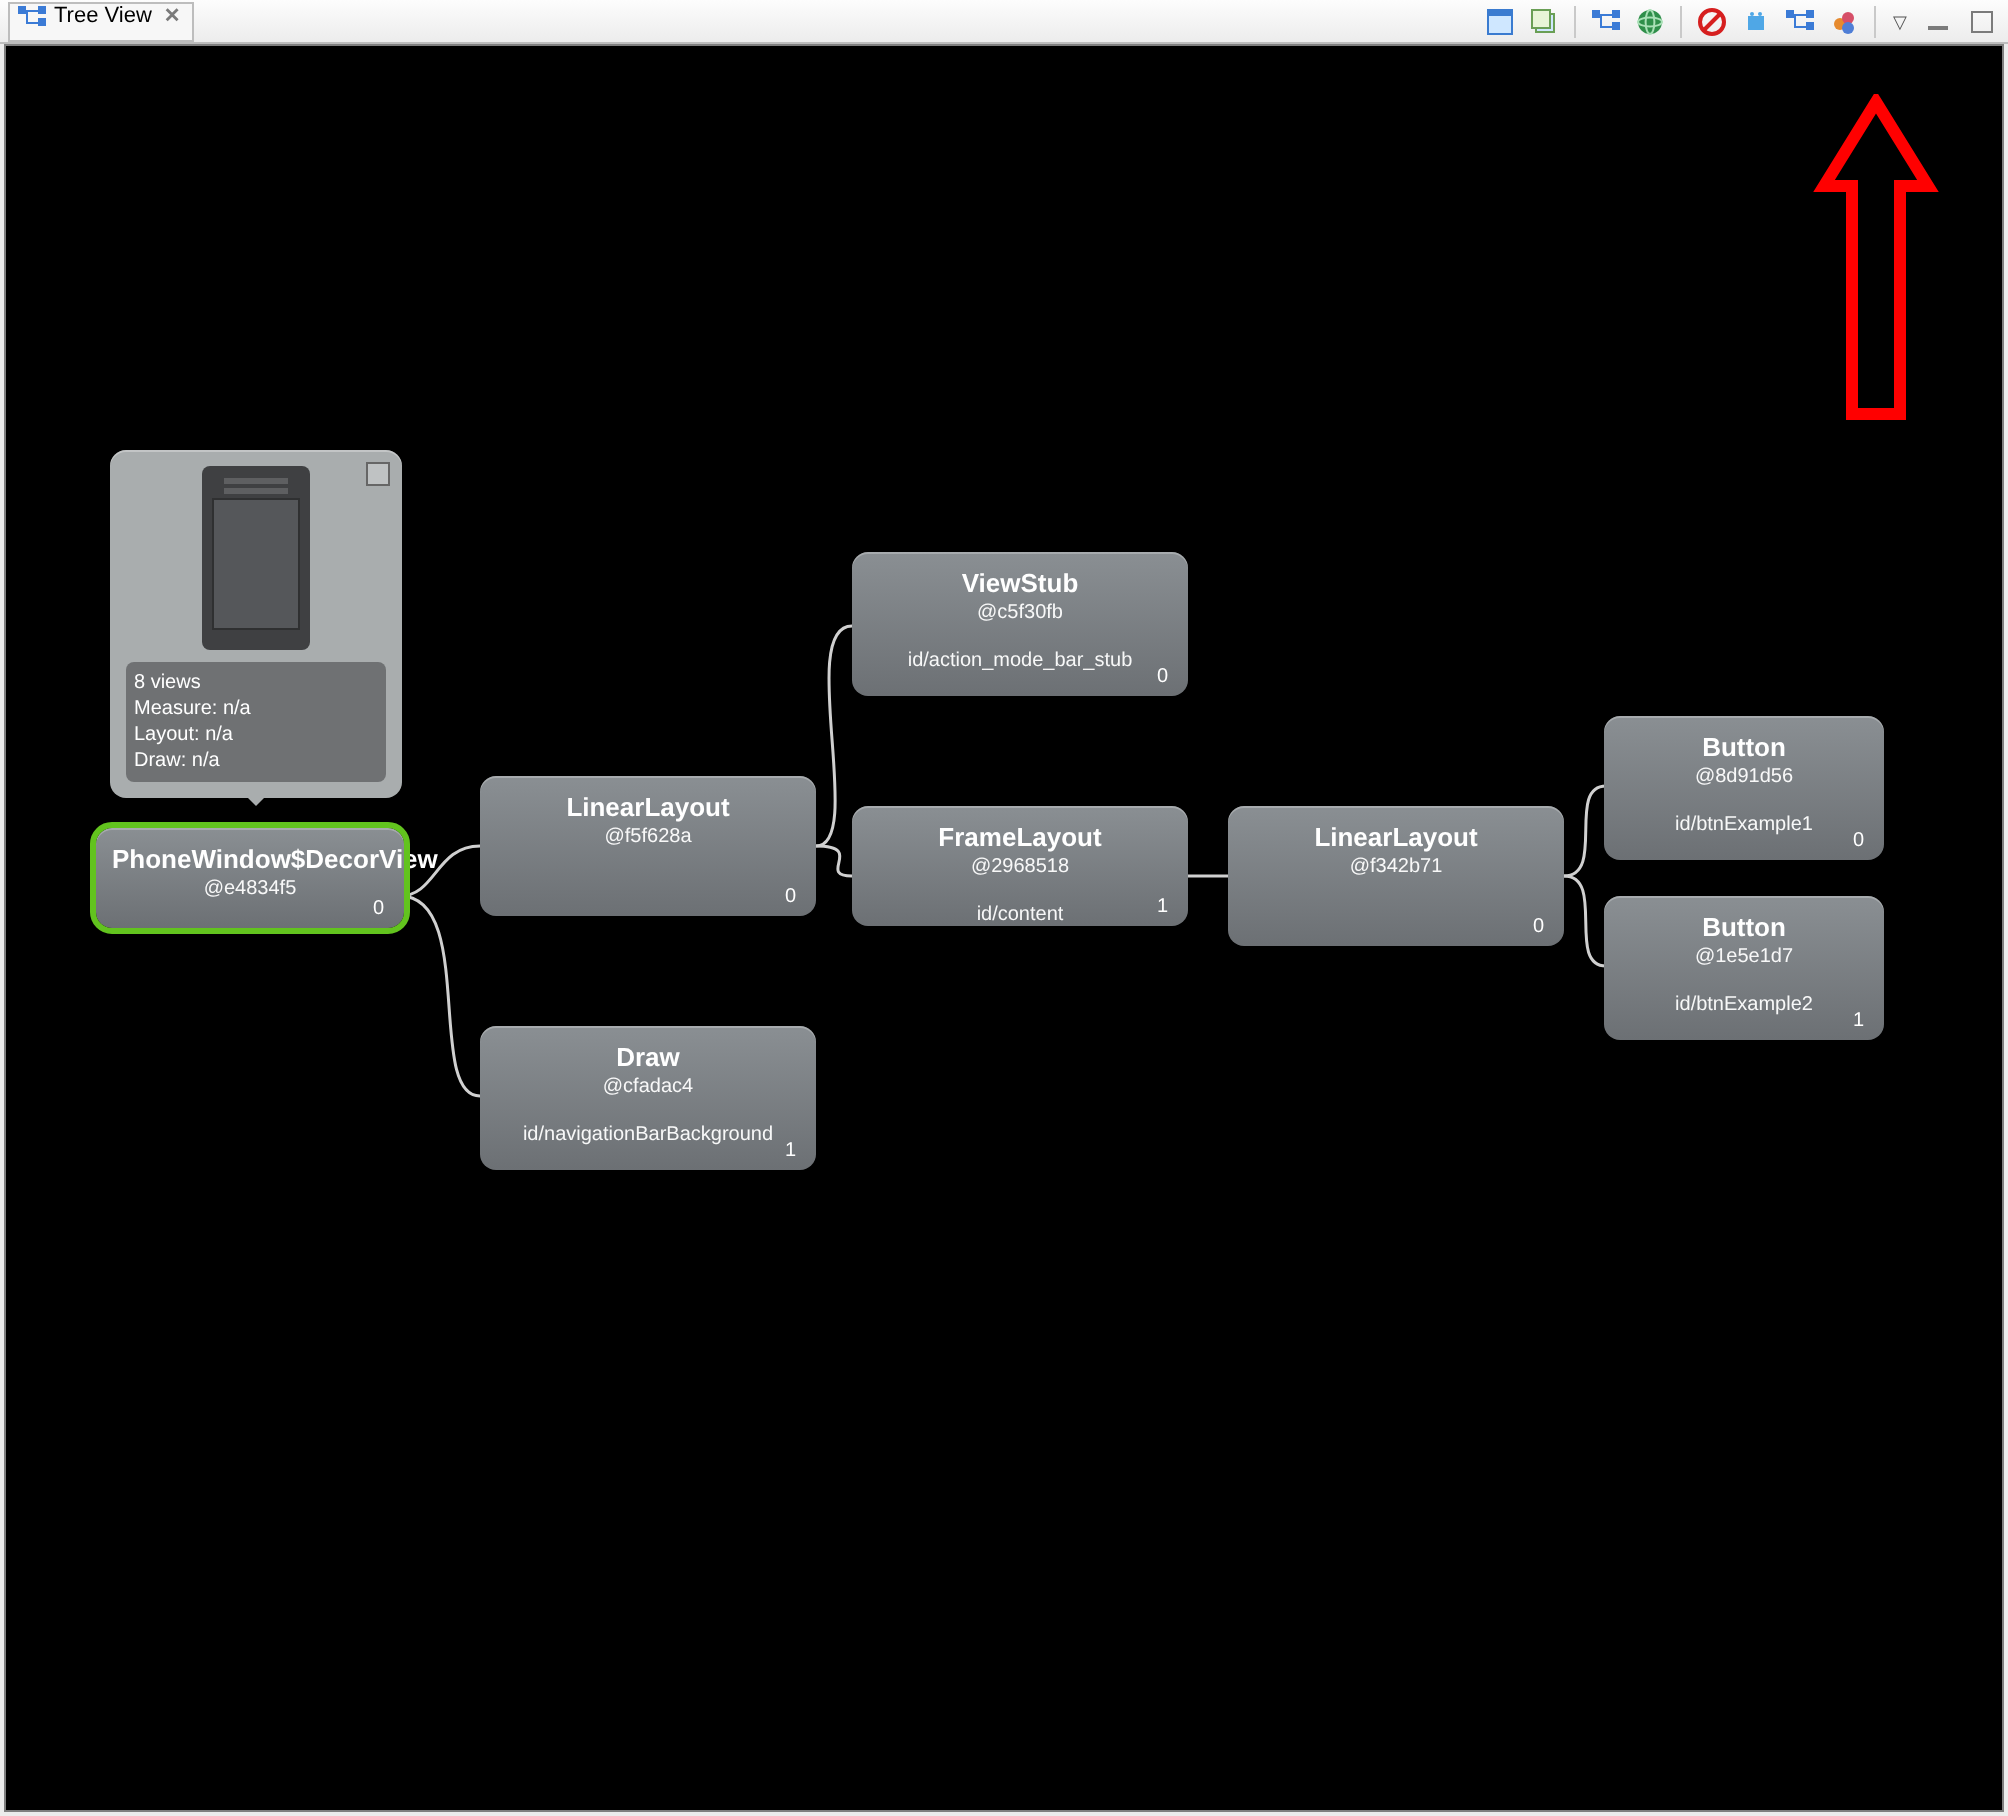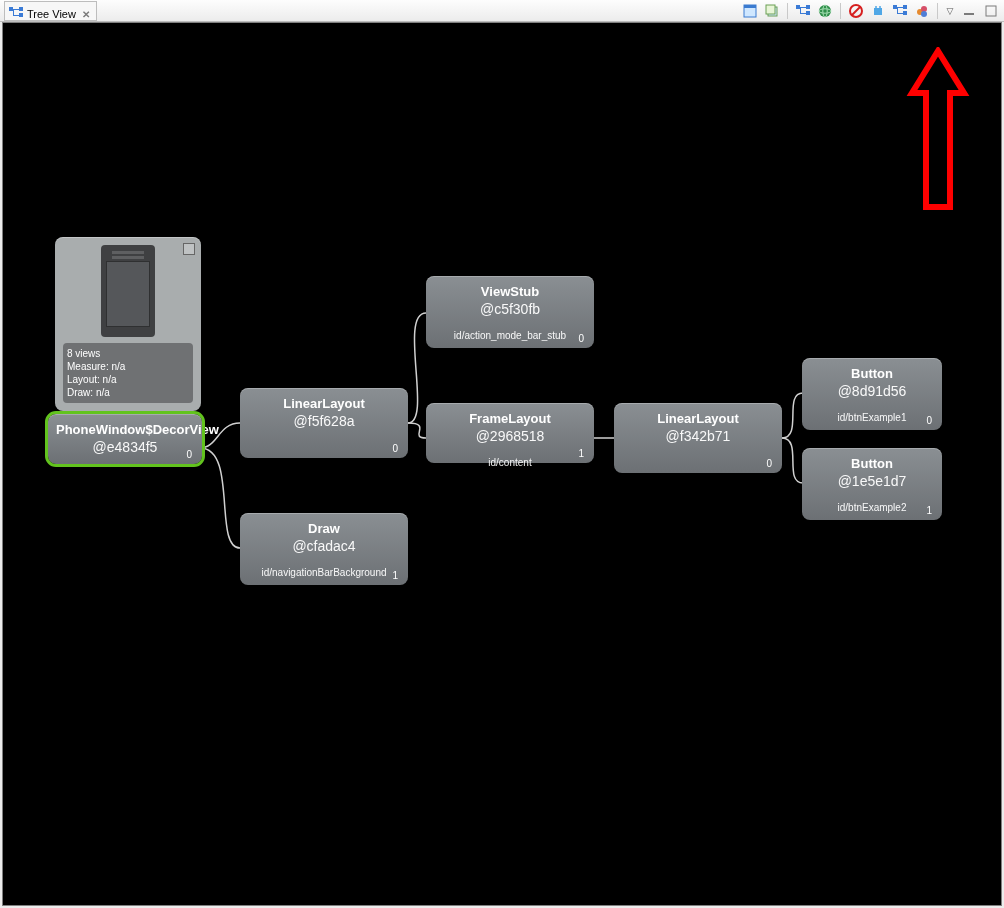--- a/index.html
+++ b/index.html
@@ -17,21 +17,21 @@
     height: 22px;
     background: linear-gradient(#fdfdfd, #ececec);
     border-bottom: 1px solid #bdbdbd;
     display: flex;
     align-items: center;
     padding: 0 4px;
     position: relative;
   }
   .tab {
     display: flex;
-    align-items: flex-end;
+    align-items: flex-start;
     height: 20px;
     border: 1px solid #bdbdbd;
     background: #f7f7f7;
     padding: 0 6px 0 4px;
     gap: 4px;
   }
   .tab-icon-tree {
     width: 14px; height: 14px;
     display: inline-block;
     position: relative;
@@ -97,21 +97,21 @@
     padding:8px 8px 6px 8px;
     color:#fff;
     text-align:center;
     box-shadow: inset 0 1px 0 rgba(255,255,255,0.25);
   }
   .node.sel {
     outline:3px solid #62c31e;
     outline-offset:0;
   }
   .node .n-title { font-weight:600; font-size:13px; }
-  .node .n-sub  { font-size:14px; margin-top:2px; opacity:.95; }
+  .node .n-sub  { font-size:10px; margin-top:2px; opacity:.95; }
   .node .n-id   { font-size:10px; margin-top:13px; opacity:.95; }
   .node .n-count{
     position:absolute; bottom:4px; right:10px;
     font-size:10px; color:#fff;
   }
 
   
   .callout {
     position:absolute;
     width:146px;
@@ -246,21 +246,21 @@
       <path d="M197,425 C215,425 215,400 237,400"></path>
       <path d="M197,425 C235,425 210,525 237,525"></path>
       <path d="M405,400 C430,400 395,290 423,290"></path>
       <path d="M405,400 C430,400 405,415 423,415"></path>
       <path d="M591,415 L611,415"></path>
       <path d="M779,415 C800,415 780,370 800,370"></path>
       <path d="M779,415 C800,415 780,460 800,460"></path>
     </g>
   </svg>
 
-  <div class="callout" style="left:52px; top:214px;">
+  <div class="callout" style="left:52px; top:202px;">
     <div class="max"></div>
     <div class="phone">
       <div class="spk"></div>
         <div class="spk"></div>
       <div class="scr"></div>
     </div>
     <div class="stats">
       <div>8 views</div>
       <div>Measure: n/a</div>
       <div>Layout: n/a</div>

